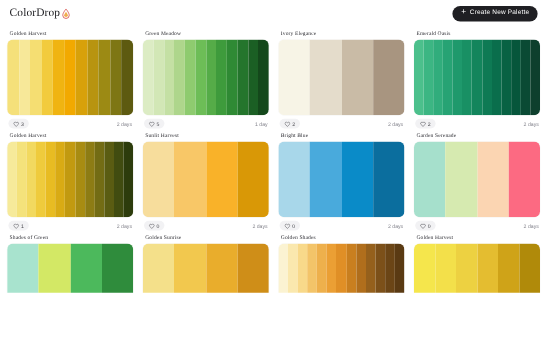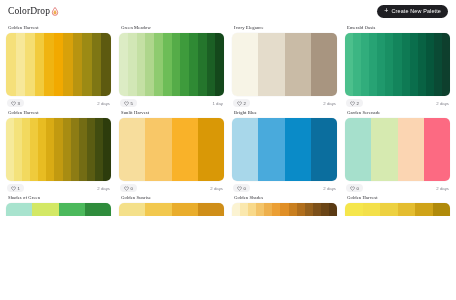--- a/index.html
+++ b/index.html
@@ -2,21 +2,21 @@
 <html><head>
 <meta charset="utf-8">
 <style>
   * { margin:0; padding:0; box-sizing:border-box; }
   html,body{
     width:456px; height:300px; overflow:hidden;
     background:#ffffff;
     font-family:"Liberation Serif", serif;
     -webkit-font-smoothing:antialiased;
   }
-  .app{ width:456px; height:216px; position:relative; overflow:hidden; background:#fff; }
+  .app{ width:456px; height:244px; position:relative; overflow:hidden; background:#fff; }
 
   
   .header{
     height:22px; padding:0 8px;
     display:flex; align-items:center; justify-content:space-between;
     background:#fff;
   }
   .brand{ display:flex; align-items:center; gap:1px; }
   .brand-name{
     font-size:9.5px; color:#1b1b1f; letter-spacing:.1px;

